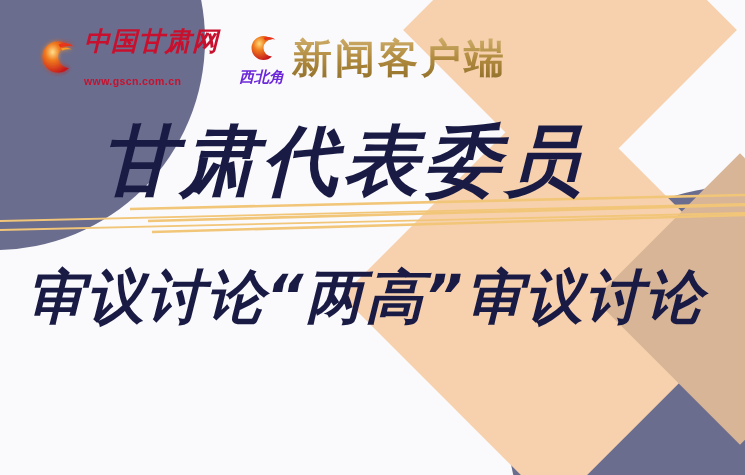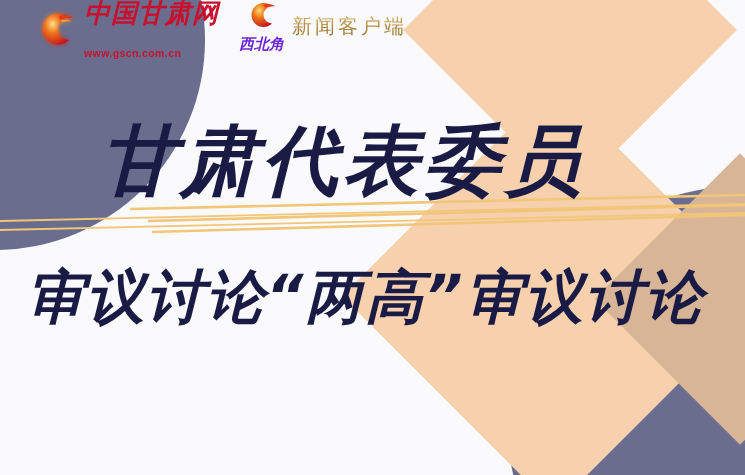--- a/index.html
+++ b/index.html
@@ -80,21 +80,21 @@
     height: 475px;
   }
 
   
   .header {
     position: absolute;
     left: 0;
     top: 0;
     height: 86px;
     display: flex;
-    align-items: flex-start;
+    align-items: flex-end;
     padding-left: 34px;
     gap: 20px;
     z-index: 5;
   }
 
   .brand {
     display: flex;
     align-items: center;
     gap: 6px;
   }
@@ -149,22 +149,22 @@
     font-family: "DejaVu Serif", "Liberation Serif", serif;
     font-weight: bold;
     font-style: italic;
     font-size: 15px;
     color: #6d28d9;
     margin-top: 3px;
     white-space: nowrap;
   }
   .app-name {
     font-family: "DejaVu Serif", "Liberation Serif", serif;
-    font-weight: normal;
-    font-size: 20px;
+    font-weight: bold;
+    font-size: 40px;
     letter-spacing: 3px;
     white-space: nowrap;
     background: linear-gradient(180deg, #D7B878 0%, #B08A3E 50%, #8A6A27 100%);
     -webkit-background-clip: text;
     background-clip: text;
     color: #A9823A;
     -webkit-text-fill-color: transparent;
   }
 
   

